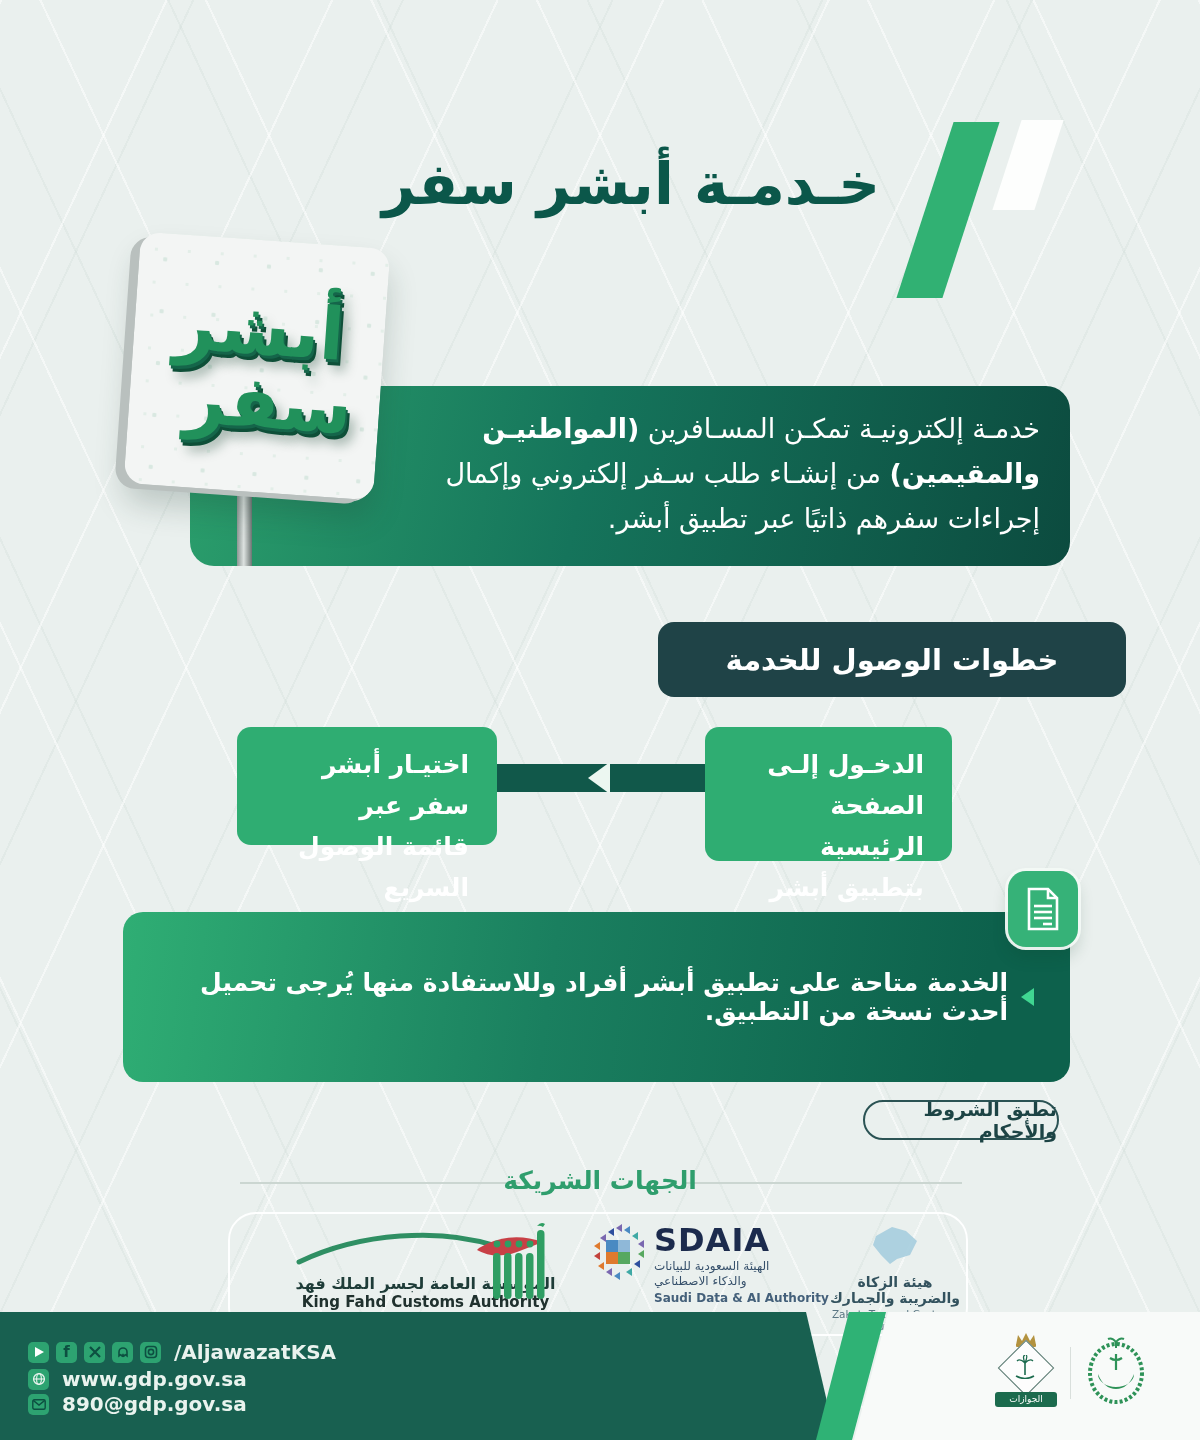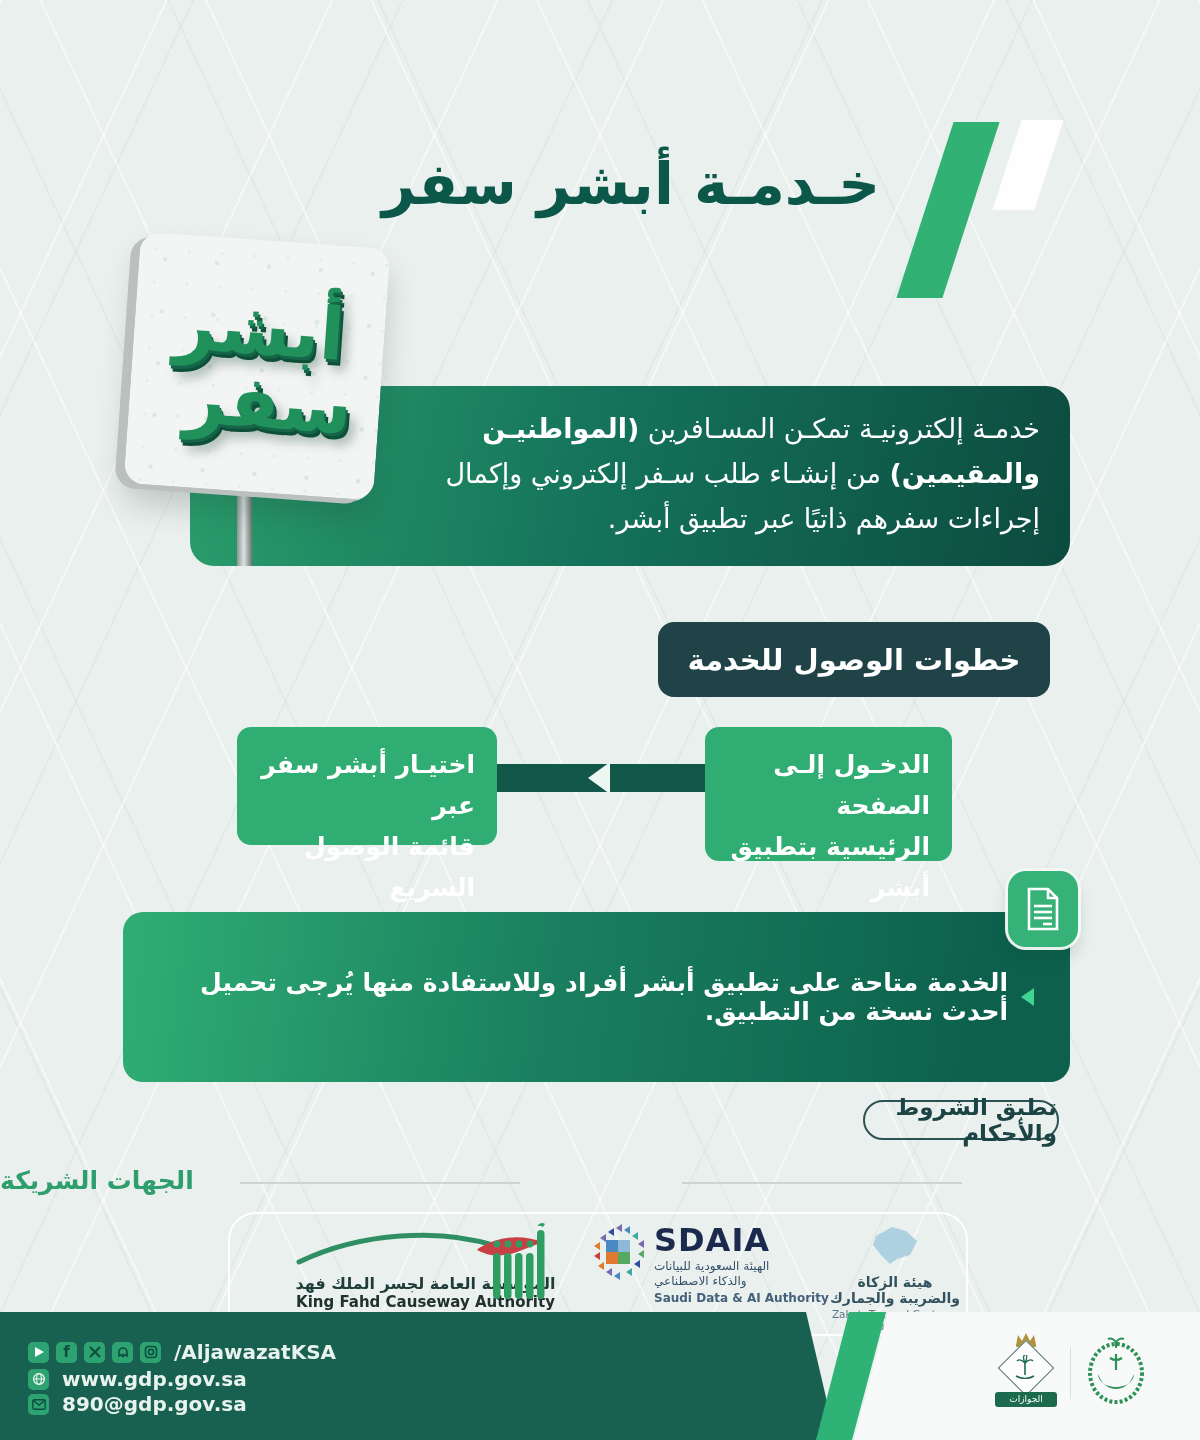--- a/index.html
+++ b/index.html
@@ -30,47 +30,47 @@
     background-image:radial-gradient(circle,#d9e8e1 2px,transparent 2.6px),radial-gradient(circle,#e3eee8 1.5px,transparent 2px);
     background-size:52px 52px,33px 33px;}
   .sign-text{position:absolute;inset:0;display:flex;flex-direction:column;align-items:center;justify-content:center;
     font-size:72px;font-weight:700;color:#21915b;line-height:1.02;direction:rtl;
     text-shadow:2px 3px 0 #15654a,4px 6px 0 #0e4f38,9px 11px 12px rgba(15,60,40,.35);}
   .sign-text .l2{margin-right:-28px;}
   .pole{left:237px;top:480px;width:15px;height:86px;z-index:4;
     background:linear-gradient(to right,#8d9694,#dde2e0 45%,#6c7573);}
 
   
-  .steps-header{left:658px;top:622px;width:392px;height:75px;background:#1f4347;border-radius:16px;
+  .steps-header{left:658px;top:622px;width:468px;height:75px;background:#1f4347;border-radius:16px;
     display:flex;align-items:center;justify-content:center;color:#fff;font-size:29px;font-weight:700;direction:rtl;z-index:2;}
   .connector{left:492px;top:764px;width:220px;height:28px;background:#11584a;z-index:1;}
   .conn-arrow{left:588px;top:762px;width:0;height:0;border-top:16px solid transparent;
     border-bottom:16px solid transparent;border-right:22px solid #ecf7f1;z-index:2;}
   .step{background:#2fad72;border-radius:14px;color:#fff;font-weight:700;font-size:25px;line-height:41px;
-    direction:rtl;padding:17px 22px;box-sizing:border-box;z-index:3;}
+    direction:rtl;padding:17px 28px;box-sizing:border-box;z-index:3;}
   .step-right{left:705px;top:727px;width:247px;height:134px;}
   .step-left{left:237px;top:727px;width:260px;height:118px;}
 
   
   .notes-box{left:123px;top:912px;width:947px;height:170px;border-radius:20px;
     background:linear-gradient(98deg,#2fae74 0%,#1a7f5f 45%,#0d614c 90%);z-index:2;
     display:flex;flex-direction:column;justify-content:space-evenly;padding:14px 36px;box-sizing:border-box;}
   .note-row{direction:rtl;display:flex;align-items:center;gap:13px;color:#fff;font-size:25px;font-weight:700;}
   .note-tri{width:0;height:0;border-top:9px solid transparent;border-bottom:9px solid transparent;
     border-right:13px solid #40d691;flex:0 0 auto;}
   .note-icon{left:1008px;top:871px;width:70px;height:76px;background:#36b278;border-radius:18px;z-index:3;
     box-shadow:0 0 0 3px rgba(243,249,246,.95),0 10px 16px rgba(10,60,40,.18);
     display:flex;align-items:center;justify-content:center;}
 
   
   .terms{left:863px;top:1100px;width:196px;height:40px;border:2px solid #2b5354;border-radius:22px;
-    display:flex;align-items:center;justify-content:center;color:#1d4445;font-size:23px;font-weight:700;direction:rtl;box-sizing:border-box;}
-
-  
-  .partners-title{left:0;top:1166px;width:1200px;text-align:left;color:#2f9e6d;font-size:25px;font-weight:700;direction:rtl;}
+    display:flex;align-items:center;justify-content:center;color:#1d4445;font-size:19px;font-weight:700;direction:rtl;box-sizing:border-box;}
+
+  
+  .partners-title{left:0;top:1166px;width:1200px;text-align:center;color:#2f9e6d;font-size:25px;font-weight:700;direction:rtl;}
   .pline{top:1182px;height:2px;background:#cbd6d1;width:280px;}
   .pline.l{left:240px;} .pline.r{left:682px;}
   .partners-panel{left:228px;top:1212px;width:740px;height:124px;border-radius:28px;border:2px solid rgba(255,255,255,.95);box-sizing:border-box;}
   .logo-kfca{left:278px;top:1226px;width:295px;text-align:center;}
   .logo-kfca .ar{font-size:16px;color:#1e3c38;font-weight:700;direction:rtl;margin-top:2px;}
   .logo-kfca .en{font-size:15px;color:#20312e;font-weight:700;}
   .logo-absher{left:487px;top:1222px;}
   .logo-sdaia{left:592px;top:1224px;display:flex;gap:8px;align-items:flex-start;}
   .sdaia-txt .nm{font-size:32px;font-weight:700;color:#1c2b4d;letter-spacing:1px;line-height:1;}
   .sdaia-txt .ar{font-size:12px;color:#36506b;direction:rtl;text-align:left;line-height:1.25;margin-top:3px;}
@@ -156,21 +156,21 @@
   <div class="abs pline r"></div>
   <div class="abs partners-title">الجهات الشريكة</div>
   <div class="abs partners-panel"></div>
 
   <div class="abs logo-kfca">
     <svg width="270" height="42" viewBox="0 0 270 42">
       <path d="M8 36 C70 6 150 2 205 20" stroke="#2f8f63" stroke-width="5" fill="none" stroke-linecap="round"></path>
       <path d="M188 22 q30 -18 64 -6 l-26 10 q-22 8 -40 -2 z" fill="#c84046"></path>
     </svg>
     <div class="ar">المؤسسة العامة لجسر الملك فهد</div>
-    <div class="en">King Fahd Causeway Authority</div>
+    <div class="en">King Fahd Customs Authority</div>
   </div>
 
   <div class="abs logo-absher" title="أبشر">
     <svg width="64" height="84" viewBox="0 0 64 84">
       <circle cx="10" cy="22" r="3.4" fill="#2f9e63"></circle>
         <circle cx="21" cy="22" r="3.4" fill="#2f9e63"></circle>
       <circle cx="32" cy="22" r="3.4" fill="#2f9e63"></circle>
         <circle cx="43" cy="22" r="3.4" fill="#2f9e63"></circle>
       <rect x="6" y="31" width="7.5" height="46" rx="3.7" fill="#2f9e63"></rect>
       <rect x="17" y="31" width="7.5" height="46" rx="3.7" fill="#2f9e63"></rect>

